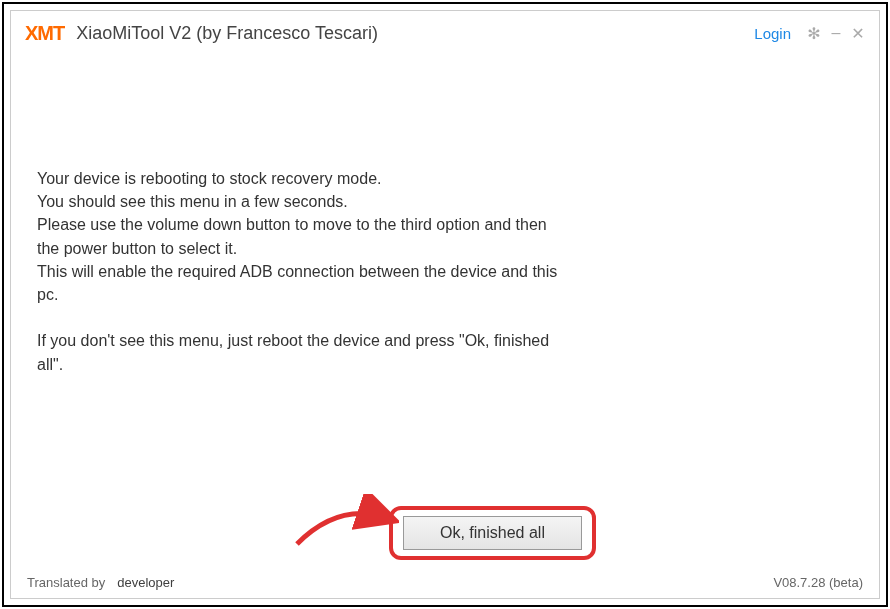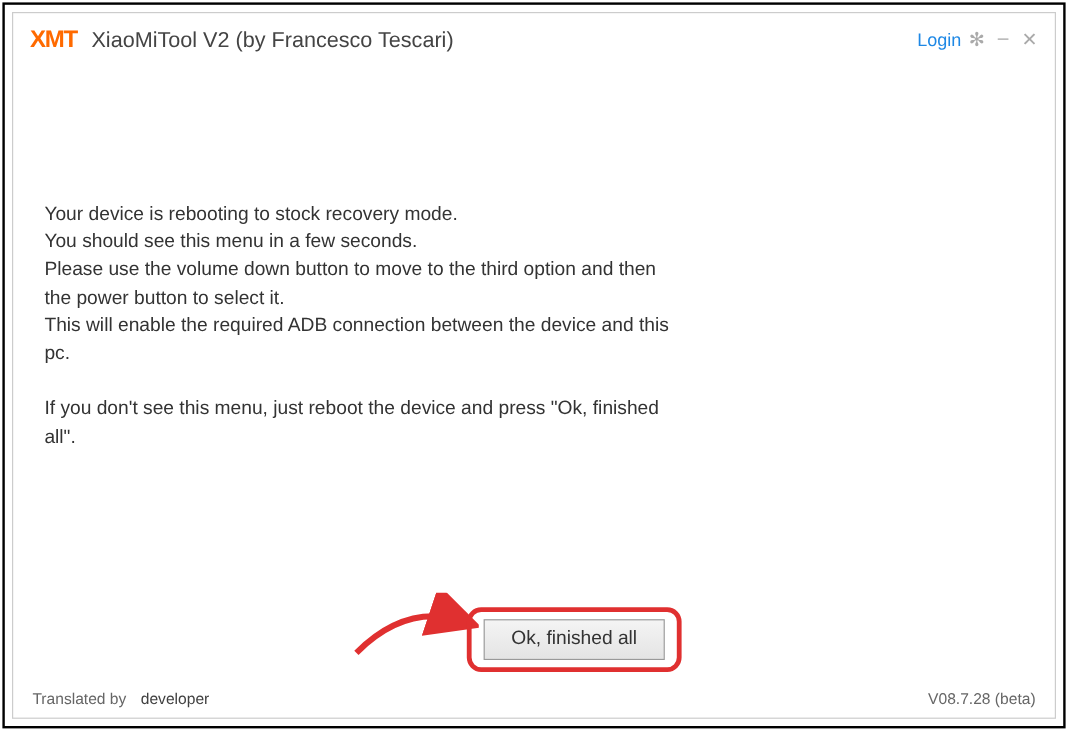--- a/index.html
+++ b/index.html
@@ -42,20 +42,21 @@
   .title-text {
     font-size: 18px;
     color: #444;
     flex: 0 0 auto;
   }
   .title-spacer { flex: 1; }
   .login-link {
     color: #1e88e5;
     font-size: 15px;
     cursor: pointer;
+    margin-right: 10px;
   }
   .win-btn {
     color: #aaa;
     font-size: 16px;
     width: 18px;
     text-align: center;
     cursor: pointer;
     margin-left: 4px;
     user-select: none;
   }
@@ -168,21 +169,21 @@
   .ok-button-wrap {
     position: absolute;
     left: 378px;
     bottom: 38px;
     border: 4px solid #e03030;
     border-radius: 12px;
     padding: 6px 10px;
   }
   .ok-button {
     font-size: 16px;
-    padding: 7px 22px;
+    padding: 7px 36px;
     background: linear-gradient(#f4f4f4, #e4e4e4);
     border: 1px solid #999;
     cursor: pointer;
     color: #333;
   }
   .arrow {
     position: absolute;
     left: 278px;
     bottom: 44px;
     pointer-events: none;

